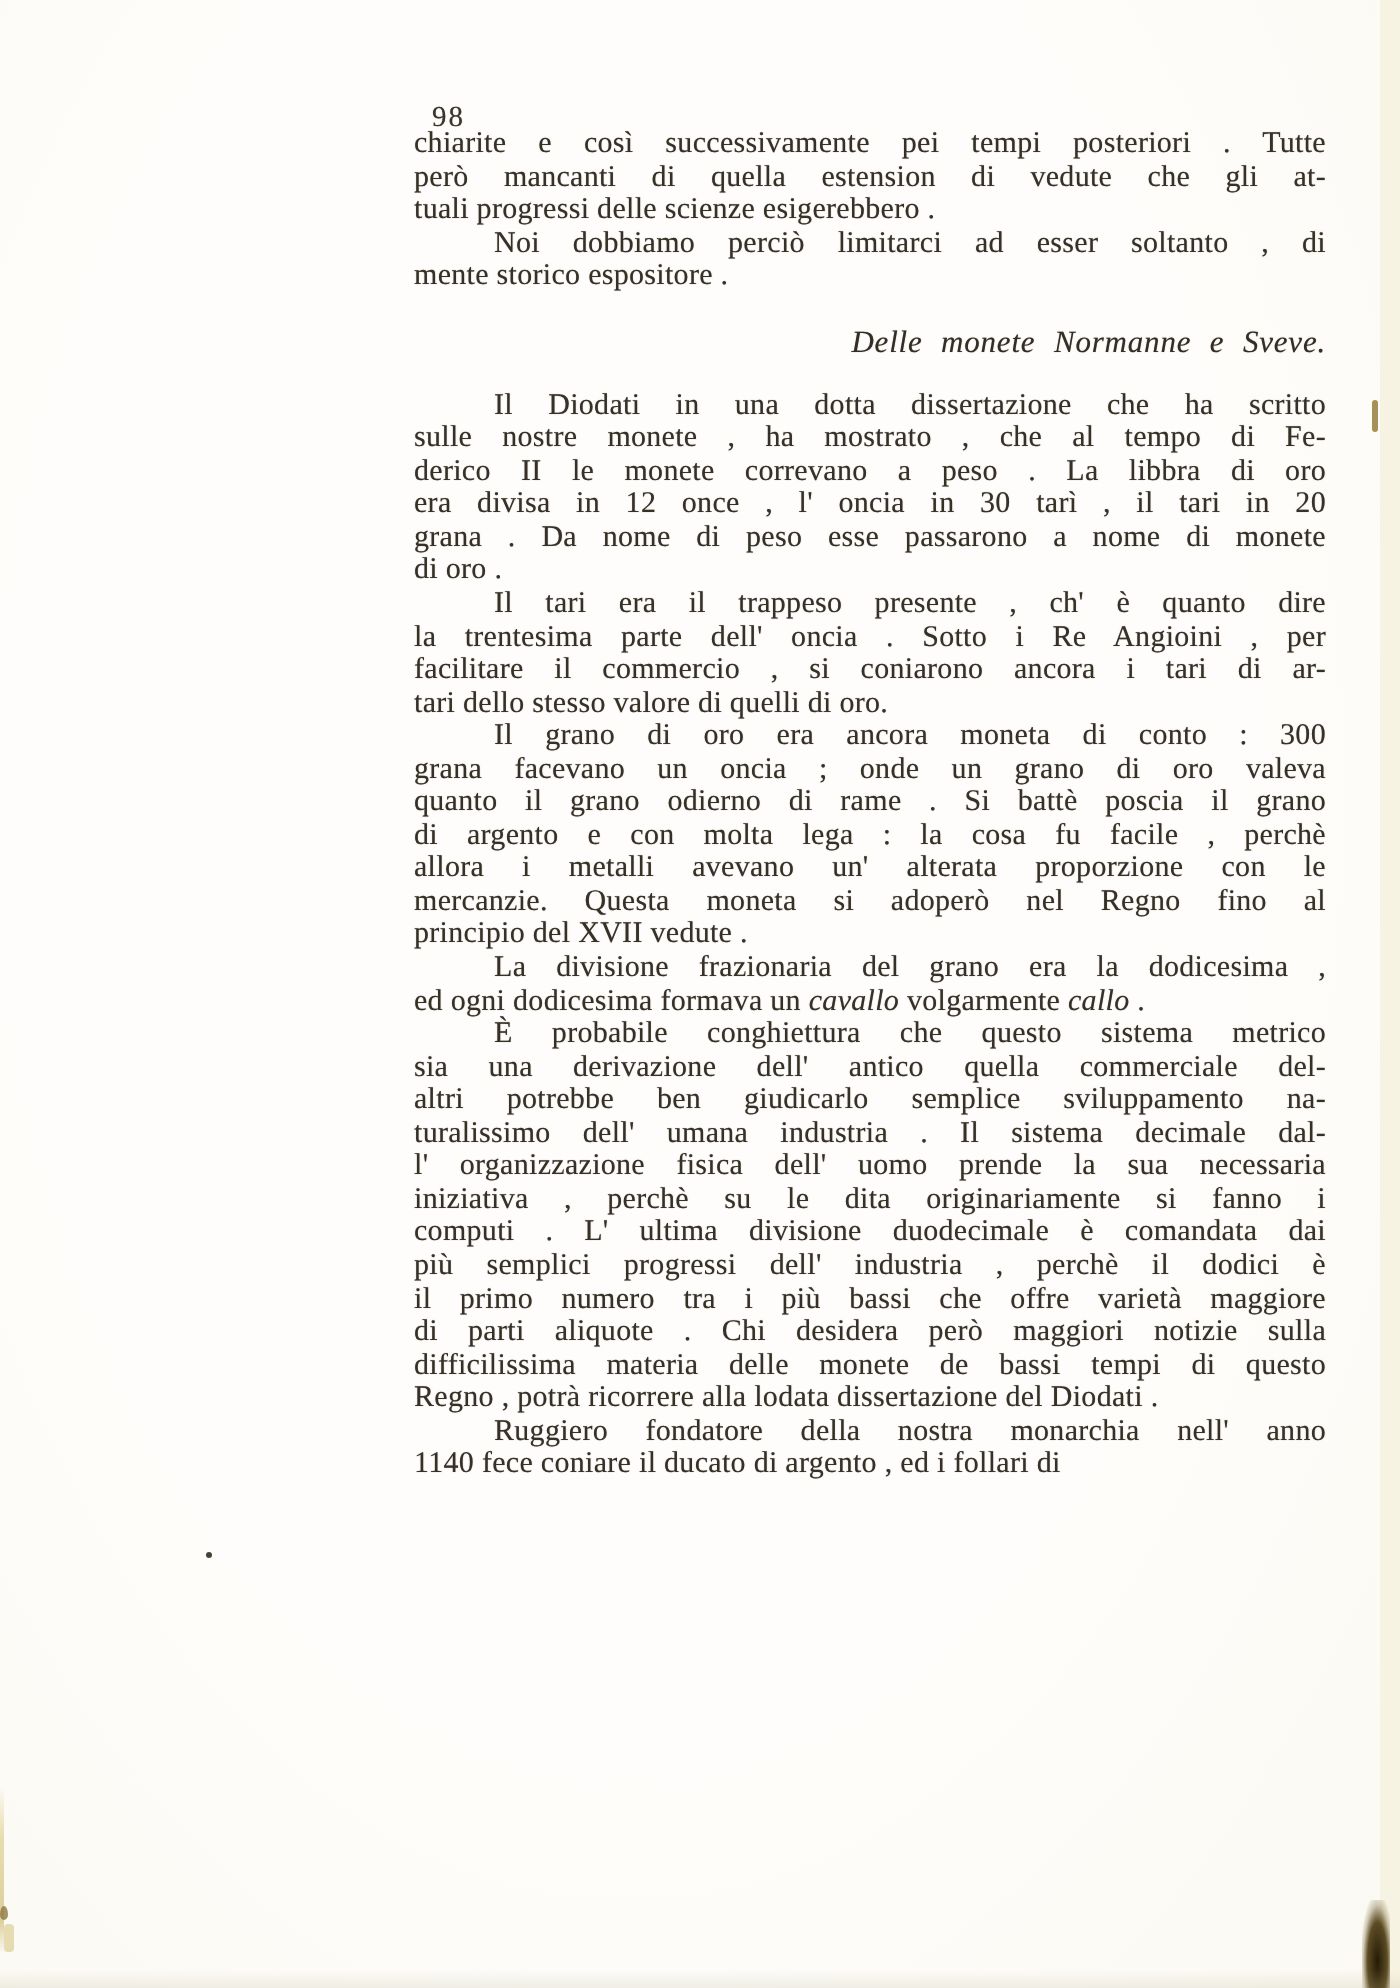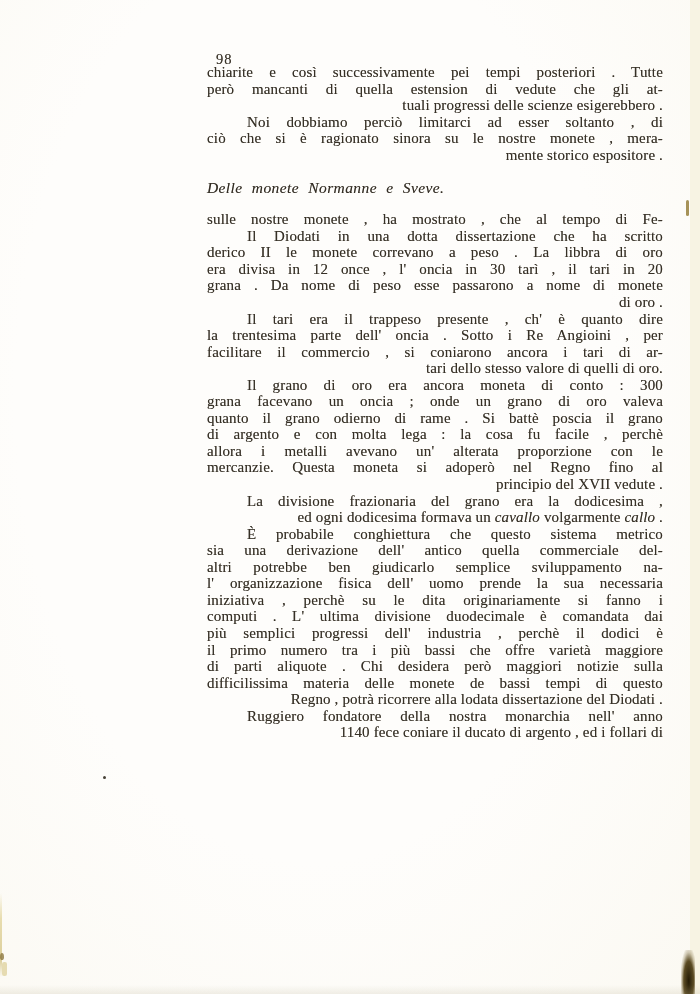--- a/index.html
+++ b/index.html
@@ -14,25 +14,25 @@
     font-size:14.5px;color:#3a342a;letter-spacing:1px;
     text-shadow:0 0 .5px rgba(58,52,42,.55);
   }
   .text-column{
     position:absolute;left:207px;top:64px;width:456px;
     font-size:15px;line-height:16.55px;color:#363026;
     letter-spacing:.15px;
     text-shadow:0 0 .5px rgba(54,48,38,.5);
     font-family:Liberation Serif, serif;
   }
-  .line{text-align:right;white-space:normal;}
+  .line{text-align:left;white-space:normal;}
   .line.jfull{text-align:justify;text-align-last:justify;}
   .line.indent{text-indent:40px;}
   .heading{
-    font-style:italic;text-align:left;
+    font-style:italic;text-align:right;
     margin:16px 0 15px 0;line-height:17px;
     font-size:15.5px;word-spacing:5px;letter-spacing:.4px;
     color:#332d24;
   }
   .it{font-style:italic;}
   
   .right-strip{position:absolute;top:0;right:0;width:10px;height:994px;background:#f7f3e3;}
   .page-edge-line{
     position:absolute;left:686px;top:0;width:3px;height:994px;
     background:linear-gradient(to bottom,
@@ -59,45 +59,45 @@
 </head>
 <body>
 
 <div class="page">
   <div class="page-number">98</div>
   <div class="text-column">
       <div class="line jfull"><span>chiarite e così successivamente pei tempi posteriori . Tutte</span></div>
       <div class="line jfull"><span>però mancanti di quella estension di vedute che gli at-</span></div>
       <div class="line"><span>tuali progressi delle scienze esigerebbero .</span></div>
       <div class="line jfull indent"><span>Noi dobbiamo perciò limitarci ad esser soltanto , di</span></div>
-      <div class="line jfull"><span>ciò che si è ragionato sinora su le nostre monete , mera-</span></div>
       <div class="line"><span>mente storico espositore .</span></div>
       <div class="heading">Delle monete Normanne e Sveve.</div>
+      <div class="line jfull indent"><span>Il Diodati in una dotta dissertazione che ha scritto</span></div>
       <div class="line jfull"><span>sulle nostre monete , ha mostrato , che al tempo di Fe-</span></div>
-      <div class="line jfull indent"><span>Il Diodati in una dotta dissertazione che ha scritto</span></div>
       <div class="line jfull"><span>derico II le monete correvano a peso . La libbra di oro</span></div>
       <div class="line jfull"><span>era divisa in 12 once , l' oncia in 30 tarì , il tari in 20</span></div>
       <div class="line jfull"><span>grana . Da nome di peso esse passarono a nome di monete</span></div>
       <div class="line"><span>di oro .</span></div>
       <div class="line jfull indent"><span>Il tari era il trappeso presente , ch' è quanto dire</span></div>
       <div class="line jfull"><span>la trentesima parte dell' oncia . Sotto i Re Angioini , per</span></div>
       <div class="line jfull"><span>facilitare il commercio , si coniarono ancora i tari di ar-</span></div>
       <div class="line"><span>tari dello stesso valore di quelli di oro.</span></div>
       <div class="line jfull indent"><span>Il grano di oro era ancora moneta di conto : 300</span></div>
       <div class="line jfull"><span>grana facevano un oncia ; onde un grano di oro valeva</span></div>
       <div class="line jfull"><span>quanto il grano odierno di rame . Si battè poscia il grano</span></div>
       <div class="line jfull"><span>di argento e con molta lega : la cosa fu facile , perchè</span></div>
       <div class="line jfull"><span>allora i metalli avevano un' alterata proporzione con le</span></div>
       <div class="line jfull"><span>mercanzie. Questa moneta si adoperò nel Regno fino al</span></div>
       <div class="line"><span>principio del XVII vedute .</span></div>
       <div class="line jfull indent"><span>La divisione frazionaria del grano era la dodicesima ,</span></div>
       <div class="line"><span>ed ogni dodicesima formava un </span><span class="it">cavallo</span><span> volgarmente </span><span class="it">callo</span><span> .</span></div>
       <div class="line jfull indent"><span>È probabile conghiettura che questo sistema metrico</span></div>
       <div class="line jfull"><span>sia una derivazione dell' antico quella commerciale del-</span></div>
       <div class="line jfull"><span>altri potrebbe ben giudicarlo semplice sviluppamento na-</span></div>
+      <div class="line jfull"><span>turalissimo dell' umana industria . Il sistema decimale dal-</span></div>
       <div class="line jfull"><span>l' organizzazione fisica dell' uomo prende la sua necessaria</span></div>
       <div class="line jfull"><span>iniziativa , perchè su le dita originariamente si fanno i</span></div>
       <div class="line jfull"><span>computi . L' ultima divisione duodecimale è comandata dai</span></div>
       <div class="line jfull"><span>più semplici progressi dell' industria , perchè il dodici è</span></div>
       <div class="line jfull"><span>il primo numero tra i più bassi che offre varietà maggiore</span></div>
       <div class="line jfull"><span>di parti aliquote . Chi desidera però maggiori notizie sulla</span></div>
       <div class="line jfull"><span>difficilissima materia delle monete de bassi tempi di questo</span></div>
       <div class="line"><span>Regno , potrà ricorrere alla lodata dissertazione del Diodati .</span></div>
       <div class="line jfull indent"><span>Ruggiero fondatore della nostra monarchia nell' anno</span></div>
       <div class="line"><span>1140 fece coniare il ducato di argento , ed i follari di</span></div>

